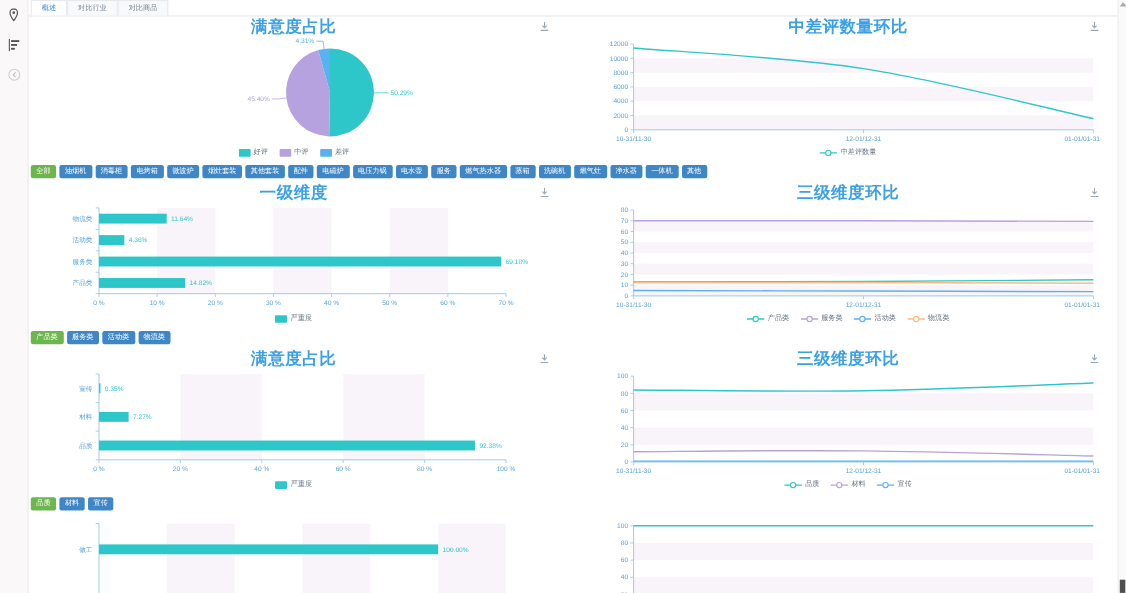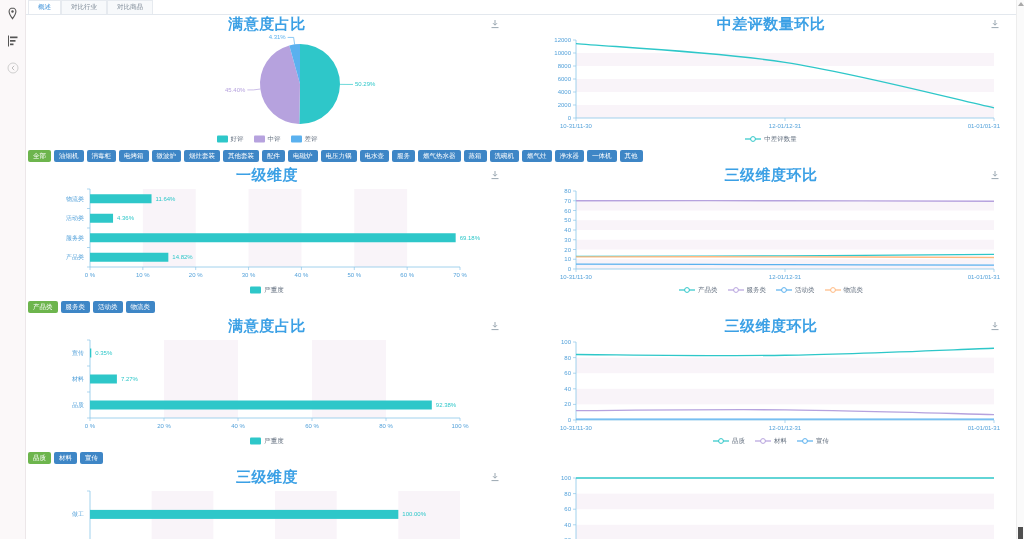--- a/index.html
+++ b/index.html
@@ -433,26 +433,20 @@
       </div>
 
       <div class="filter-row">
           <button class="fbtn active">品质</button>
           <button class="fbtn">材料</button>
           <button class="fbtn">宣传</button>
         </div>
 
       <div class="chart-row">
         <section class="card left">
-          <div class="card-head">
-            <h3 class="chart-title">三级维度</h3>
-            <span class="dl"><svg width="10" height="10" viewBox="0 0 10 10">
-                  <path d="M5 1v5M3 4.2L5 6.2l2-2M1.5 8.6h7" stroke="#9aa7b1" fill="none" stroke-width="1"></path>
-                </svg></span>
-          </div>
           <div class="chart-body"><svg width="478" height="100" viewBox="0 0 478 100" style="overflow:visible">
                 <rect x="123.66666666666666" y="6" width="61.666666666666664" height="78" fill="#f9f4f9"></rect>
                 <rect x="247" y="6" width="61.666666666666664" height="78" fill="#f9f4f9"></rect>
                 <rect x="370.3333333333333" y="6" width="61.666666666666664" height="78" fill="#f9f4f9"></rect>
                 <line x1="62" y1="84" x2="62" y2="87" stroke="#8cc6e9" stroke-width="0.7"></line>
                 <text x="62" y="94" text-anchor="middle" font-size="6" fill="#55a2da">0 %</text>
                 <line x1="123.66666666666666" y1="84" x2="123.66666666666666" y2="87" stroke="#8cc6e9" stroke-width="0.7"></line>
                 <text x="123.66666666666666" y="94" text-anchor="middle" font-size="6" fill="#55a2da">20 %</text>
                 <line x1="185.33333333333331" y1="84" x2="185.33333333333331" y2="87" stroke="#8cc6e9" stroke-width="0.7"></line>
                 <text x="185.33333333333331" y="94" text-anchor="middle" font-size="6" fill="#55a2da">40 %</text>

